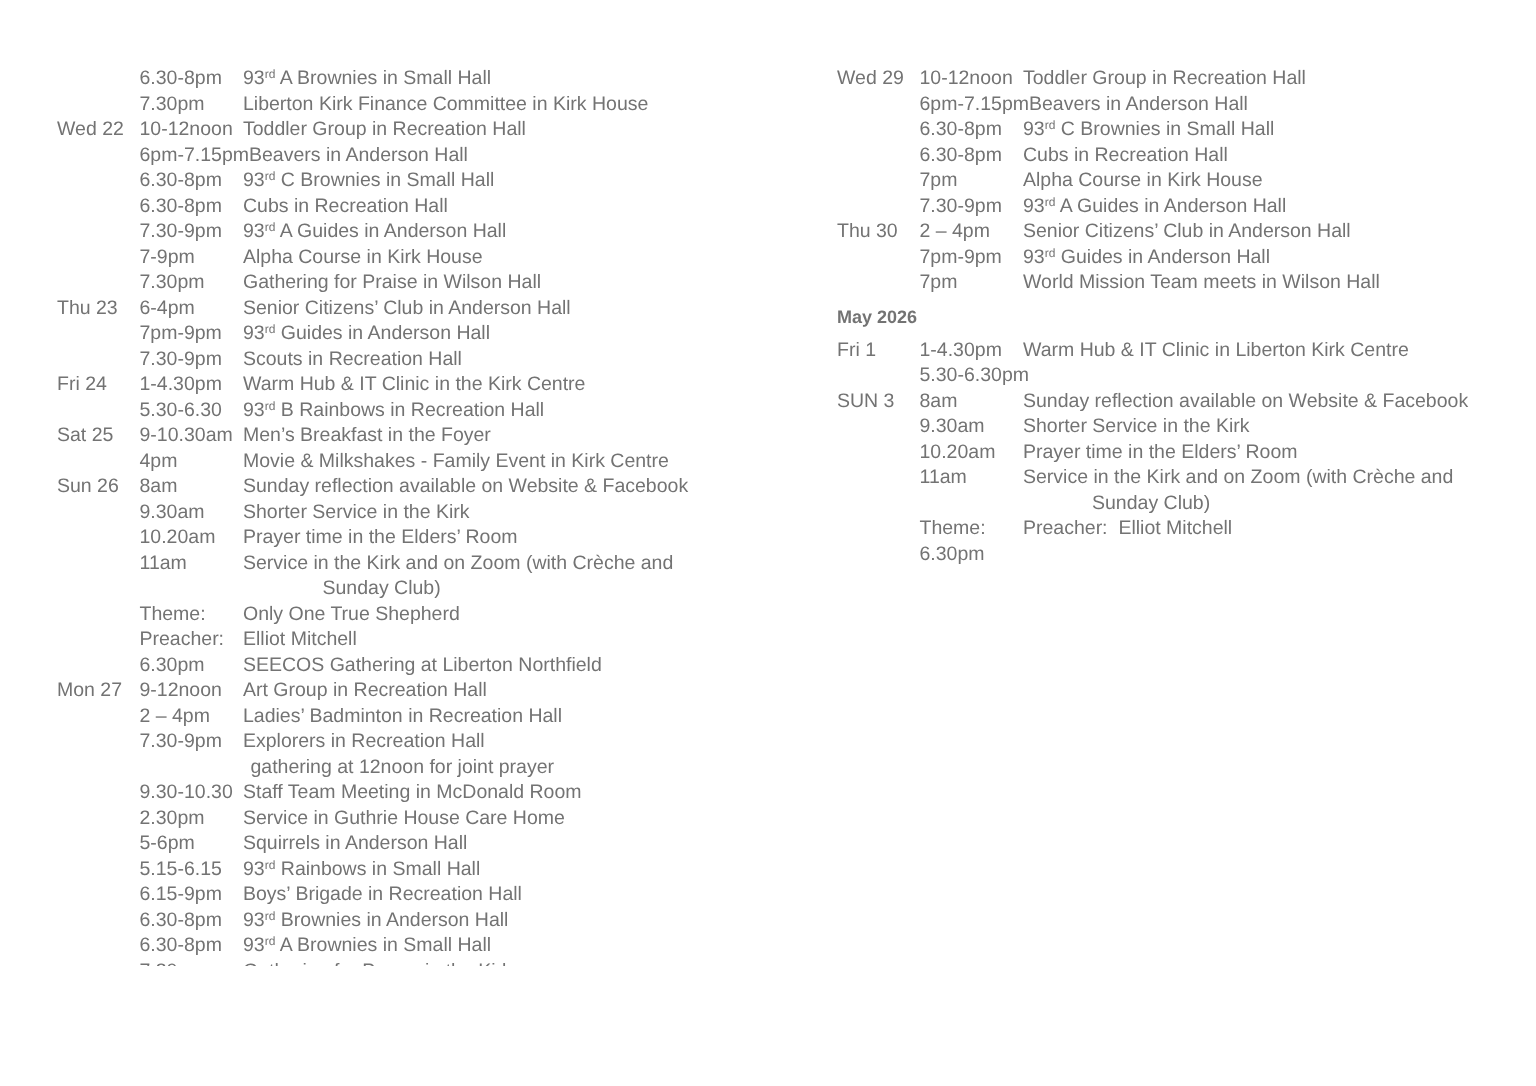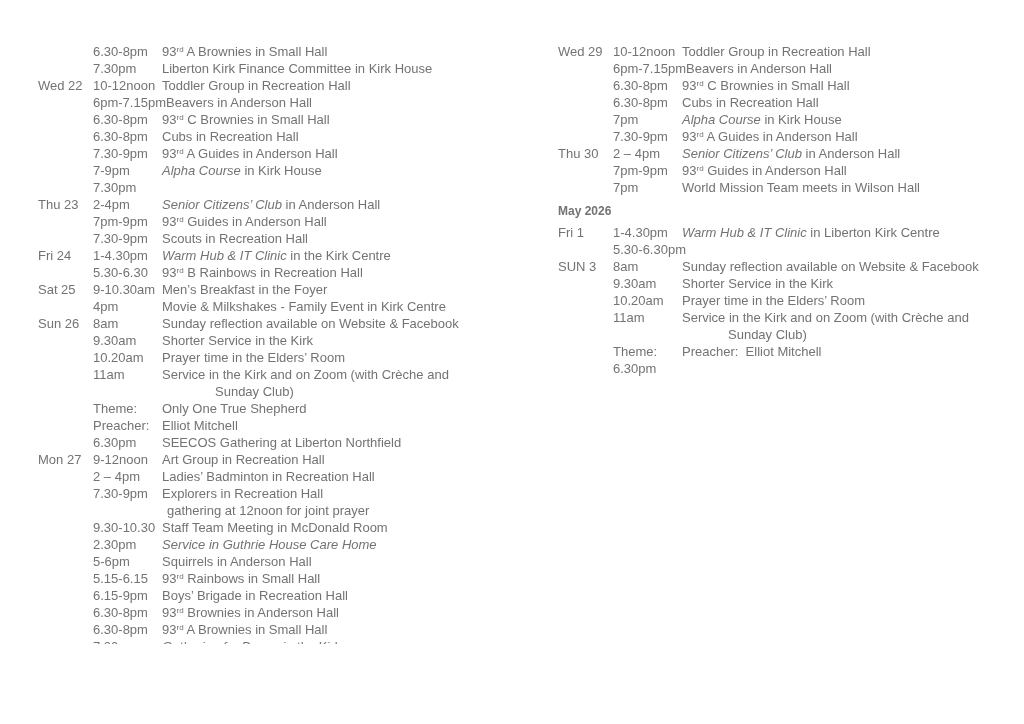--- a/index.html
+++ b/index.html
@@ -37,21 +37,21 @@
   .time {
     flex: 0 0 auto;
     min-width: 69px;
     white-space: pre;
   }
   .desc {
     flex: 0 1 auto;
     white-space: pre;
   }
   .b { font-weight: normal; }
-  .i { font-style: italic; }
+  .i { }
   .sup {
     font-size: 8px;
     position: relative;
     top: -0.45em;
     line-height: 0;
   }
   .heading {
     font-weight: bold;
     font-size: 12px;
     line-height: 24px;
@@ -64,22 +64,22 @@
 <div class="page">
   <div class="col col-left">
       <div class="row"><span class="day"></span><span class="time">6.30-8pm</span><span class="desc"><span>93</span><span class="sup">rd</span><span> A Brownies in Small Hall</span></span></div>
       <div class="row"><span class="day"></span><span class="time">7.30pm</span><span class="desc"><span>Liberton Kirk Finance Committee in Kirk House</span></span></div>
       <div class="row"><span class="day">Wed 22</span><span class="time">10-12noon</span><span class="desc"><span>Toddler Group in Recreation Hall</span></span></div>
       <div class="row"><span class="day"></span><span class="time">6pm-7.15pm</span><span class="desc"><span>Beavers in Anderson Hall</span></span></div>
       <div class="row"><span class="day"></span><span class="time">6.30-8pm</span><span class="desc"><span>93</span><span class="sup">rd</span><span> C Brownies in Small Hall</span></span></div>
       <div class="row"><span class="day"></span><span class="time">6.30-8pm</span><span class="desc"><span>Cubs in Recreation Hall</span></span></div>
       <div class="row"><span class="day"></span><span class="time">7.30-9pm</span><span class="desc"><span>93</span><span class="sup">rd</span><span> A Guides in Anderson Hall</span></span></div>
       <div class="row"><span class="day"></span><span class="time">7-9pm</span><span class="desc"><span class="i">Alpha Course</span><span> in Kirk House</span></span></div>
-      <div class="row"><span class="day"></span><span class="time">7.30pm</span></div>
-      <div class="row"><span class="day">Thu 23</span><span class="time">2-4pm</span><span class="desc"><span class="i">Senior Citizens’ Club</span><span> in Anderson Hall</span></span></div>
+      <div class="row"><span class="day"></span><span class="time">7.30pm</span><span class="desc"><span class="i">Gathering for Praise</span><span> in Wilson Hall</span></span></div>
+      <div class="row"><span class="day">Thu 23</span><span class="time">6-4pm</span><span class="desc"><span class="i">Senior Citizens’ Club</span><span> in Anderson Hall</span></span></div>
       <div class="row"><span class="day"></span><span class="time">7pm-9pm</span><span class="desc"><span>93</span><span class="sup">rd</span><span> Guides in Anderson Hall</span></span></div>
       <div class="row"><span class="day"></span><span class="time">7.30-9pm</span><span class="desc"><span>Scouts in Recreation Hall</span></span></div>
       <div class="row"><span class="day">Fri 24</span><span class="time">1-4.30pm</span><span class="desc"><span class="i">Warm Hub &amp; IT Clinic</span><span> in the Kirk Centre</span></span></div>
       <div class="row"><span class="day"></span><span class="time">5.30-6.30</span><span class="desc"><span>93</span><span class="sup">rd</span><span> B Rainbows in Recreation Hall</span></span></div>
       <div class="row"><span class="day">Sat 25</span><span class="time">9-10.30am</span><span class="desc"><span>Men’s Breakfast in the Foyer</span></span></div>
       <div class="row"><span class="day"></span><span class="time">4pm</span><span class="desc"><span>Movie &amp; Milkshakes - Family Event in Kirk Centre</span></span></div>
       <div class="row"><span class="day b">Sun 26</span><span class="time">8am</span><span class="desc"><span>Sunday reflection available on Website &amp; Facebook</span></span></div>
       <div class="row"><span class="day"></span><span class="time b">9.30am</span><span class="desc"><span class="b">Shorter Service in the Kirk</span></span></div>
       <div class="row"><span class="day"></span><span class="time">10.20am</span><span class="desc"><span>Prayer time in the Elders’ Room</span></span></div>
       <div class="row"><span class="day"></span><span class="time b">11am</span><span class="desc"><span class="b">Service in the Kirk and on Zoom</span><span> (with Crèche and</span></span></div>

